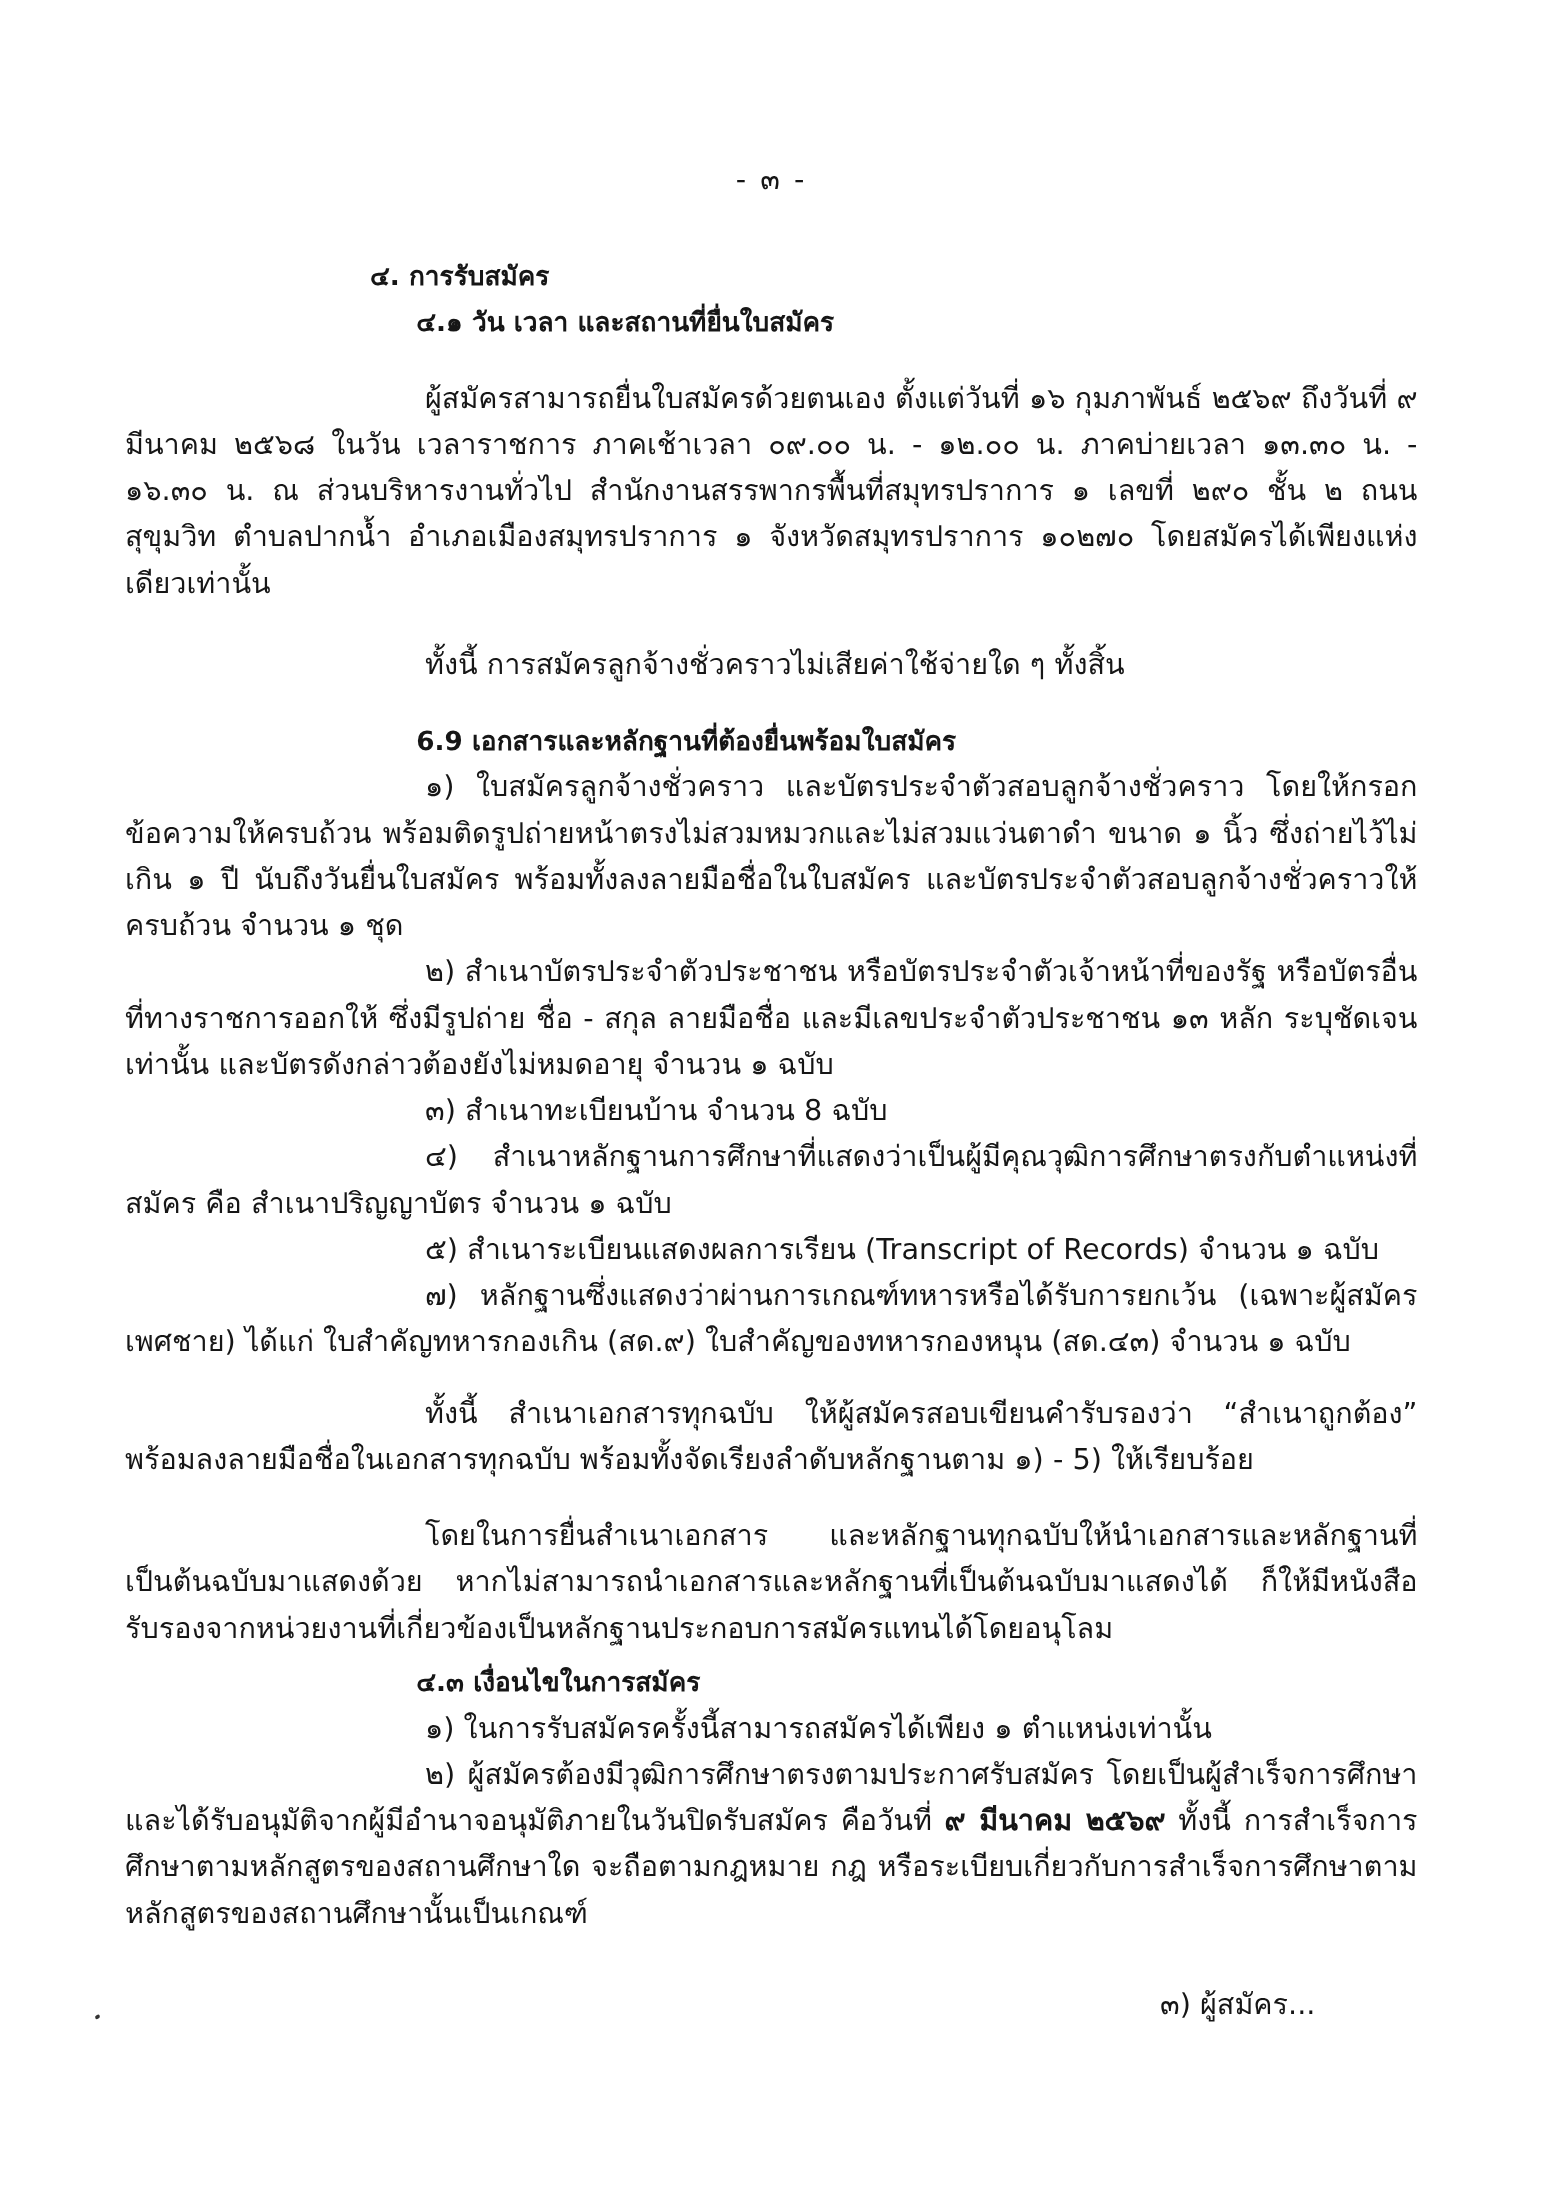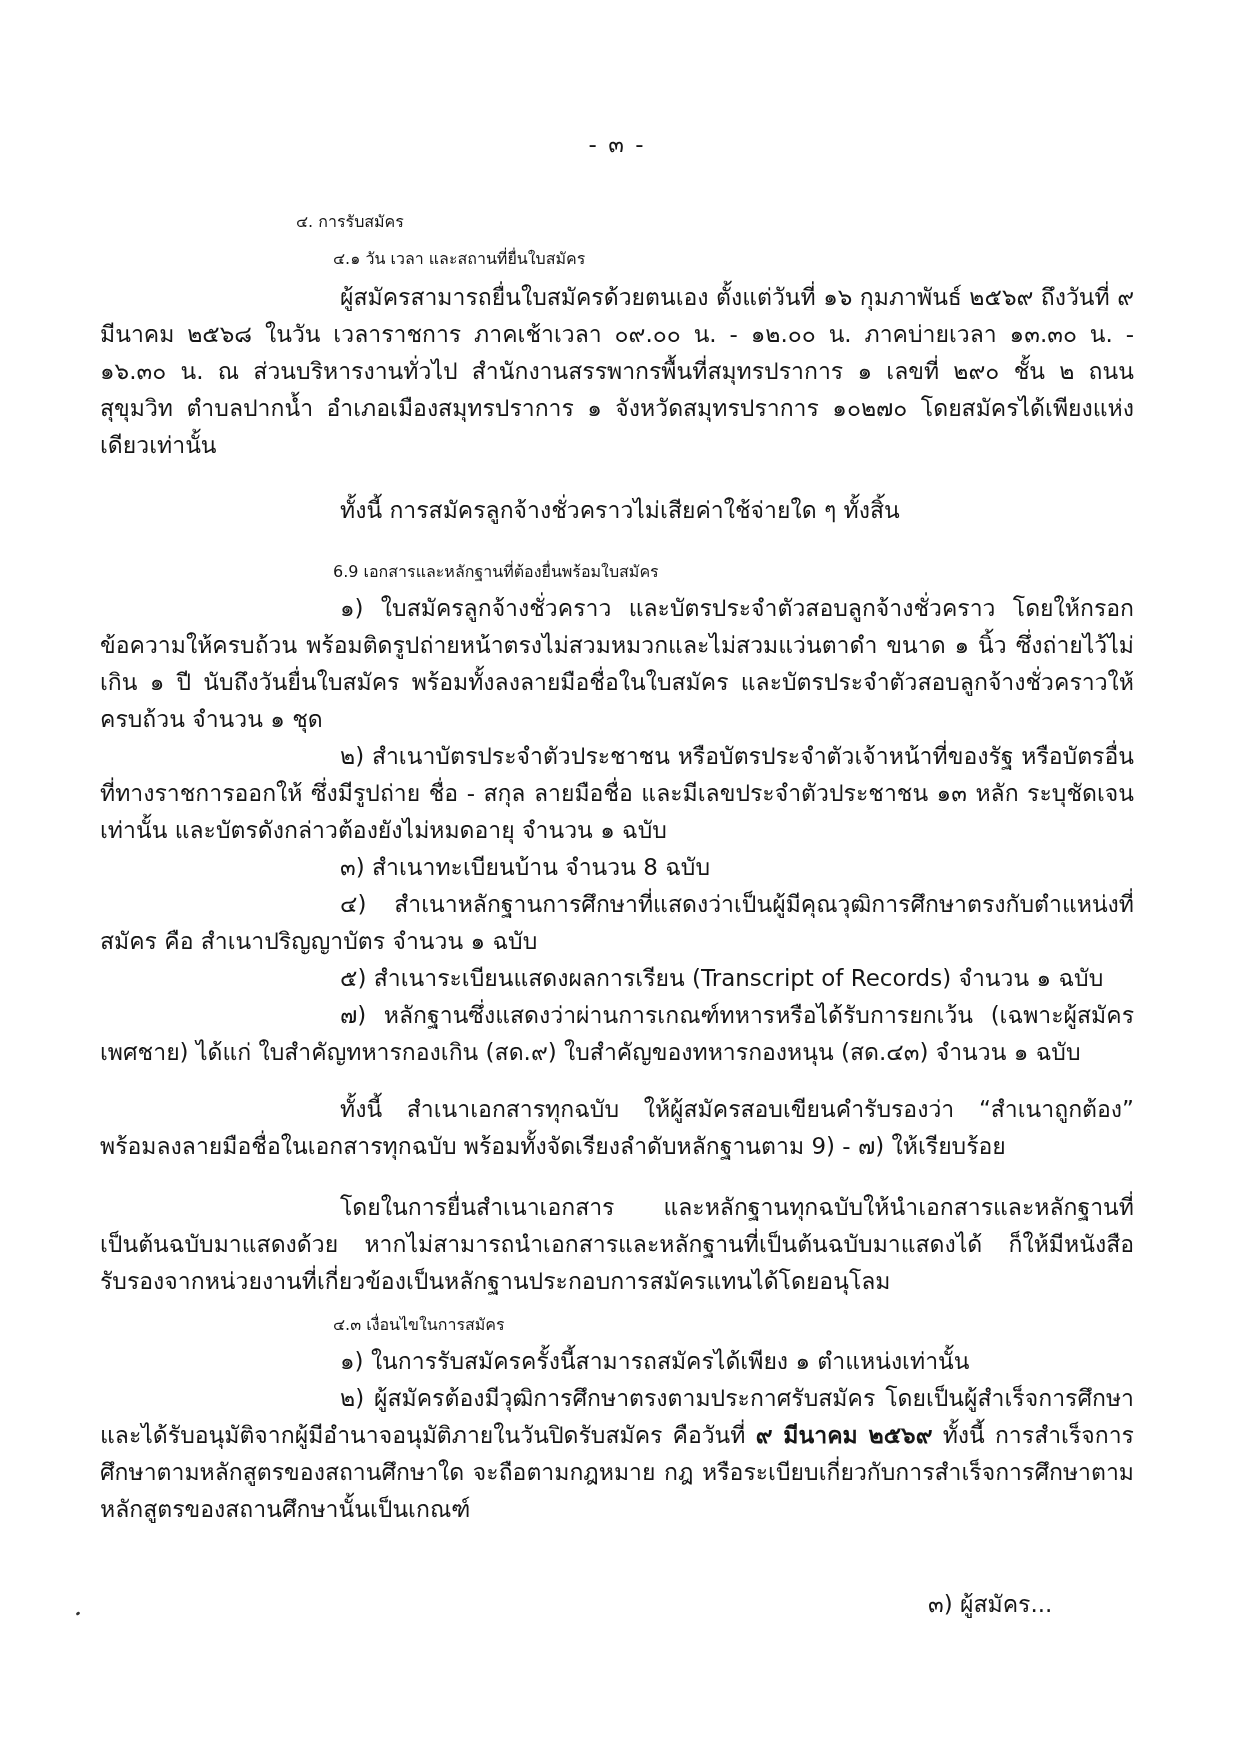--- a/index.html
+++ b/index.html
@@ -17,31 +17,31 @@
     font-size: 23px;
     line-height: 37px;
     box-sizing: border-box;
     padding: 126px 106px 0 100px;
     overflow: hidden;
   }
   .page-number {
     text-align: center;
     letter-spacing: 2px;
   }
-  .h { font-weight: normal; margin: 0; font-size: 16px; line-height: 37px; }
+  .h { font-weight: bold; margin: 0; font-size: 21px; line-height: 37px; }
   .h-main { margin-top: 40px; margin-left: 196px; }
   .h-sub  { margin-left: 233px; }
   .h-sub42 { margin-top: 24px; }
   .h-sub43 { margin-top: 6px; }
   p.para {
     margin: 0;
     text-indent: 240px;
     text-align: justify;
   }
-  p.para.first { margin-top: 2px; }
+  p.para.first { margin-top: 24px; }
   p.note-bold { margin-top: 28px; font-weight: normal; }
   p.note1 { margin-top: 20px; }
   p.note2 { margin-top: 24px; }
   .u { text-underline-offset: 4px; }
   .b { font-weight: bold; margin-top: 44px; }
   .continuation {
     position: absolute;
     left: 928px;
     top: 1586px;
     white-space: nowrap;
@@ -80,21 +80,21 @@
 
   <p class="para">๓) สำเนาทะเบียนบ้าน จำนวน 8 ฉบับ</p>
 
   <p class="para">๔) สำเนาหลักฐานการศึกษาที่แสดงว่าเป็นผู้มีคุณวุฒิการศึกษาตรงกับตำแหน่งที่สมัคร คือ สำเนาปริญญาบัตร จำนวน ๑ ฉบับ</p>
 
   <p class="para">๕) สำเนาระเบียนแสดงผลการเรียน (Transcript of Records) จำนวน ๑ ฉบับ</p>
 
 
   <p class="para">๗) หลักฐานซึ่งแสดงว่าผ่านการเกณฑ์ทหารหรือได้รับการยกเว้น (เฉพาะผู้สมัครเพศชาย) ได้แก่ ใบสำคัญทหารกองเกิน (สด.๙) ใบสำคัญของทหารกองหนุน (สด.๔๓) จำนวน ๑ ฉบับ</p>
 
-  <p class="para note1">ทั้งนี้ สำเนาเอกสารทุกฉบับ ให้ผู้สมัครสอบเขียนคำรับรองว่า “สำเนาถูกต้อง” พร้อมลงลายมือชื่อในเอกสารทุกฉบับ พร้อมทั้งจัดเรียงลำดับหลักฐานตาม 9) - ๗)  ให้เรียบร้อย</p>
+  <p class="para note1">ทั้งนี้ สำเนาเอกสารทุกฉบับ ให้ผู้สมัครสอบเขียนคำรับรองว่า “สำเนาถูกต้อง” พร้อมลงลายมือชื่อในเอกสารทุกฉบับ พร้อมทั้งจัดเรียงลำดับหลักฐานตาม ๑) - 5)  ให้เรียบร้อย</p>
 
   <p class="para note2">โดยในการยื่นสำเนาเอกสาร และหลักฐานทุกฉบับให้นำเอกสารและหลักฐานที่เป็นต้นฉบับมาแสดงด้วย หากไม่สามารถนำเอกสารและหลักฐานที่เป็นต้นฉบับมาแสดงได้ ก็ให้มีหนังสือรับรองจากหน่วยงานที่เกี่ยวข้องเป็นหลักฐานประกอบการสมัครแทนได้โดยอนุโลม</p>
 
   <h2 class="h h-sub h-sub43">๔.๓ เงื่อนไขในการสมัคร</h2>
 
   <p class="para">๑) ในการรับสมัครครั้งนี้สามารถสมัครได้เพียง ๑ ตำแหน่งเท่านั้น</p>
 
   <p class="para"><span>๒) ผู้สมัครต้องมีวุฒิการศึกษาตรงตามประกาศรับสมัคร โดยเป็นผู้สำเร็จการศึกษาและได้รับอนุมัติจากผู้มีอำนาจอนุมัติภายในวันปิดรับสมัคร คือวันที่ </span><span class="b">๙ มีนาคม ๒๕๖๙</span><span> ทั้งนี้ การสำเร็จการศึกษาตามหลักสูตรของสถานศึกษาใด จะถือตามกฎหมาย กฎ หรือระเบียบเกี่ยวกับการสำเร็จการศึกษาตามหลักสูตรของสถานศึกษานั้นเป็นเกณฑ์</span></p>
 
   <div class="continuation">๓) ผู้สมัคร...</div>

